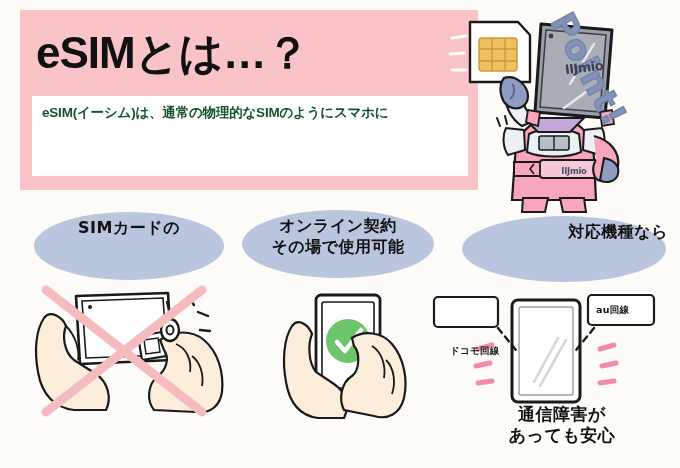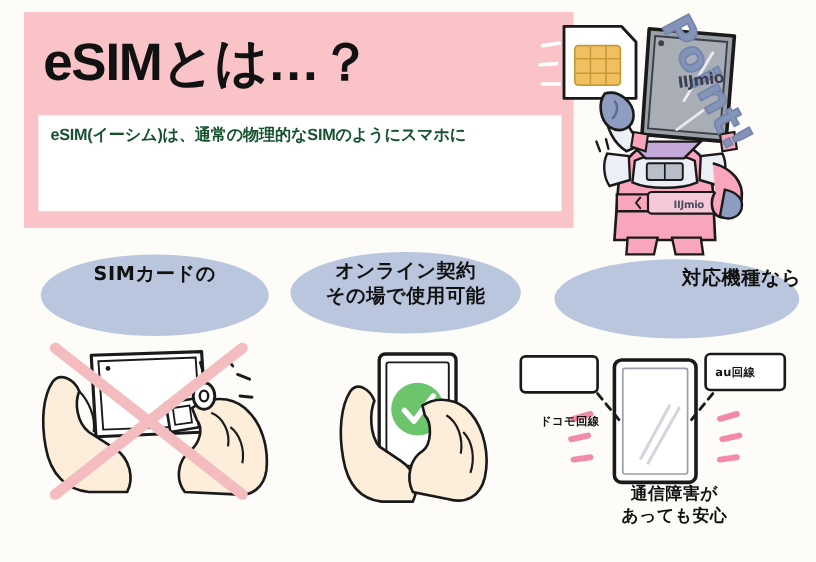--- a/index.html
+++ b/index.html
@@ -45,21 +45,21 @@
 
   .tag{
     position:absolute;font-size:9.5px;font-weight:700;color:#111;
     font-family:"DejaVu Sans",sans-serif;white-space:nowrap;
     letter-spacing:0.3px;
   }
   .bottom-cap{
     position:absolute;text-align:center;color:#111;font-weight:700;
     font-family:"DejaVu Sans",sans-serif;
   }
-  .bottom-cap .hw-line{font-size:14px;line-height:1.25;letter-spacing:0.5px;}
+  .bottom-cap .hw-line{font-size:17px;line-height:1.25;letter-spacing:0.5px;}
 
   .point-txt{
     position:absolute;left:578px;top:6px;
     font-size:34px;font-weight:700;color:#8494b8;
     font-family:"DejaVu Sans",sans-serif;
     transform:rotate(62deg);transform-origin:left top;
     letter-spacing:1px;white-space:nowrap;
     -webkit-text-stroke:1.5px #7585ab;
   }
   .phone-logo{

